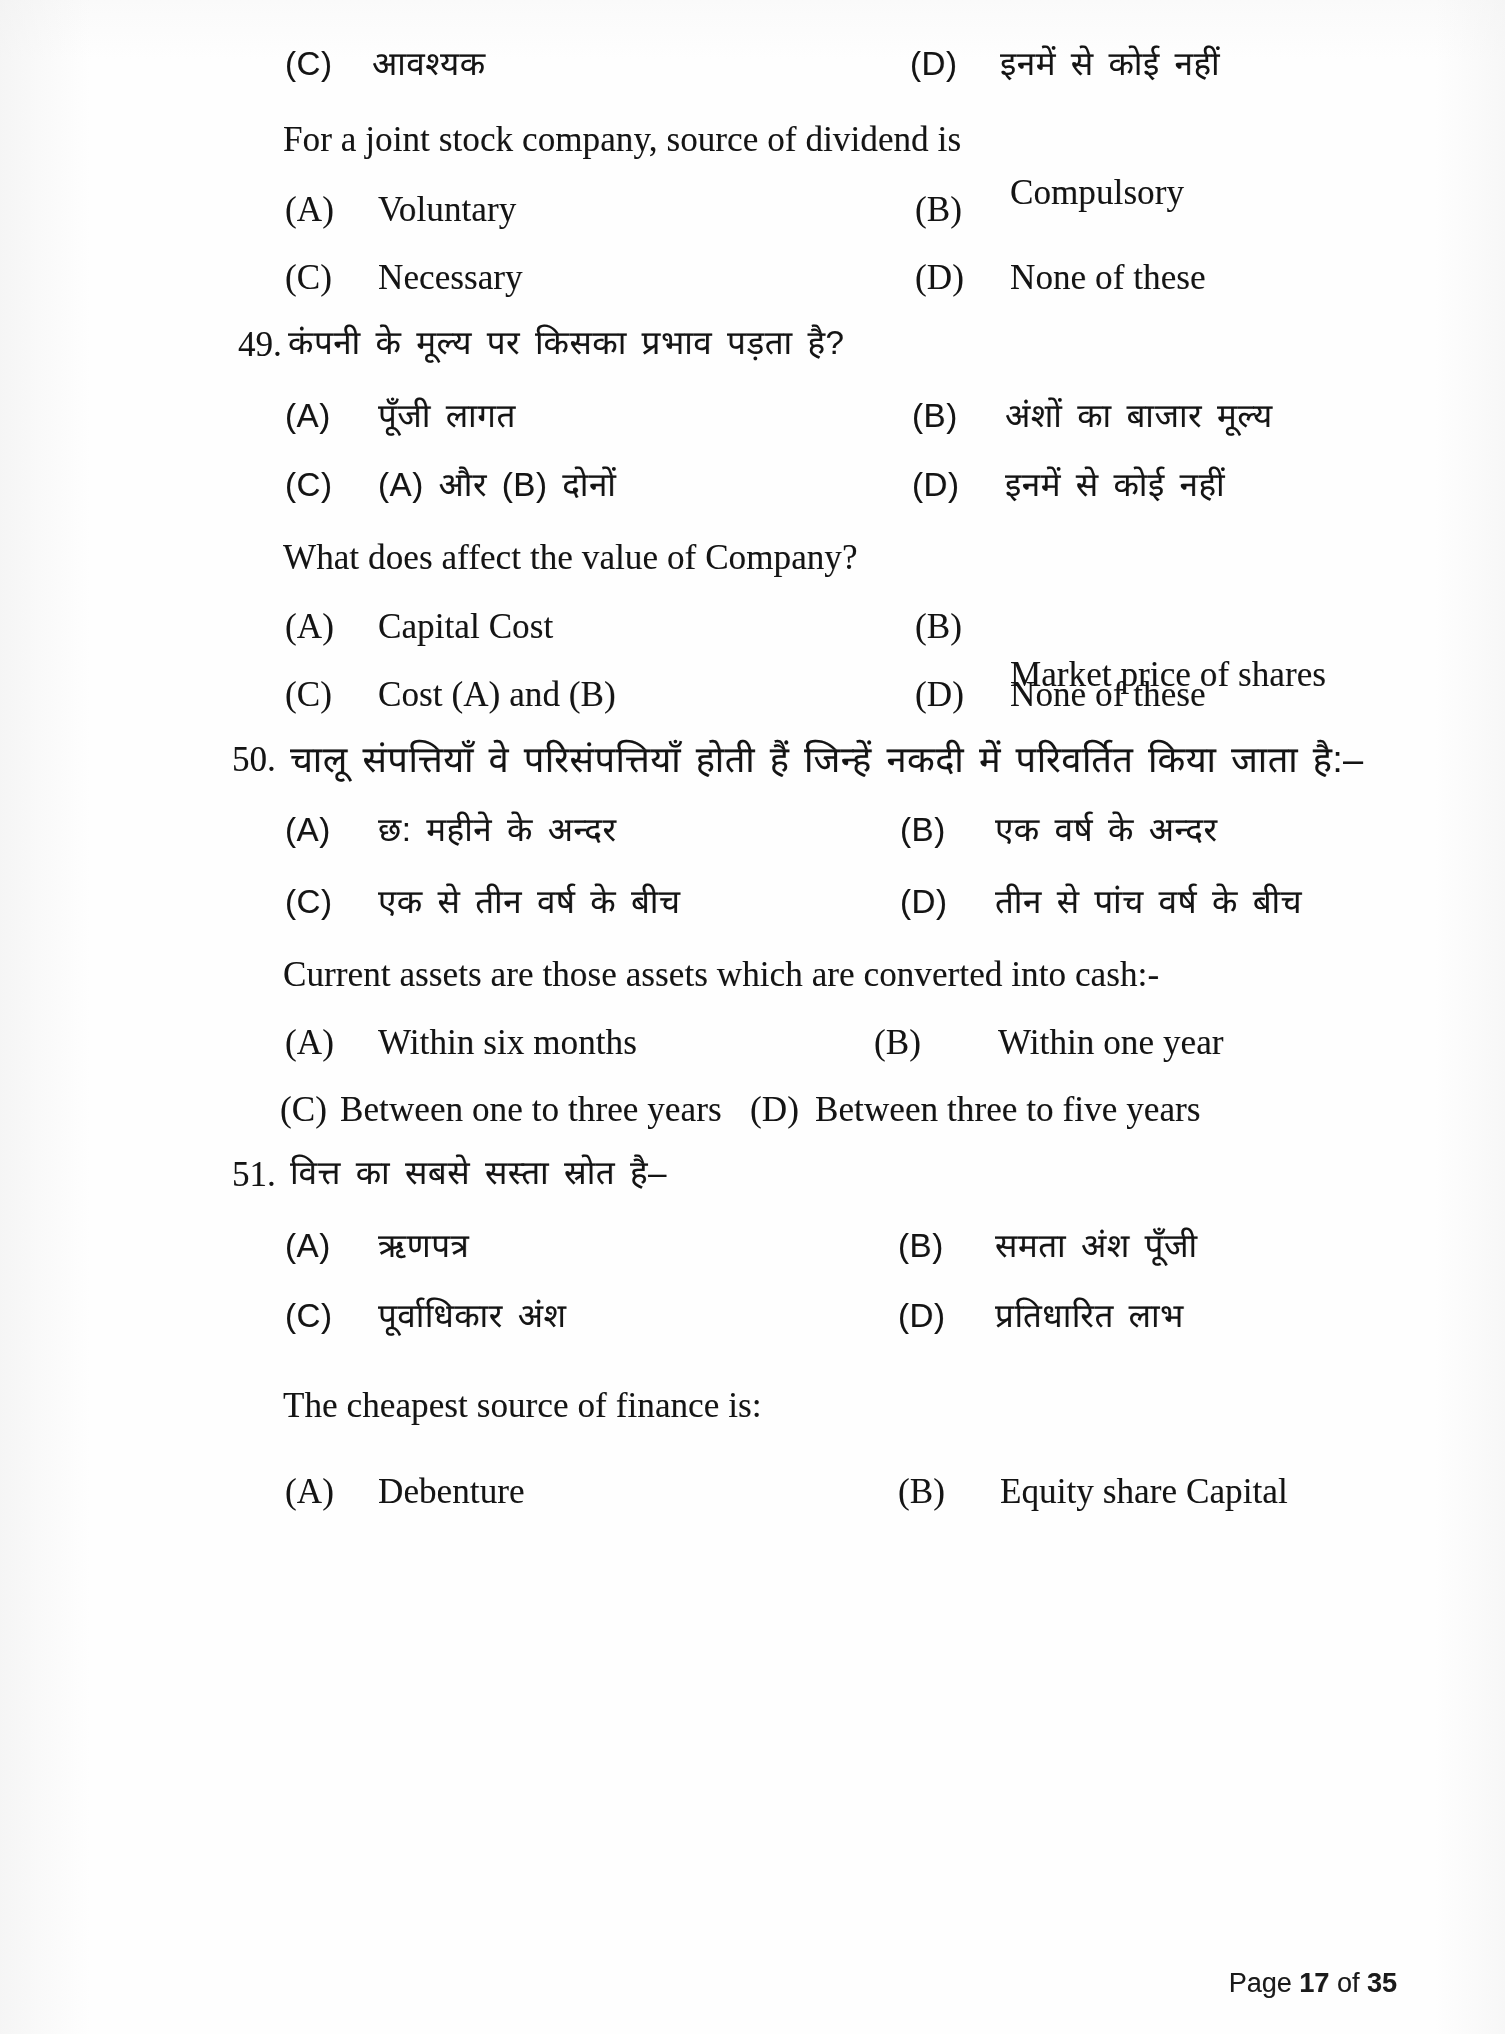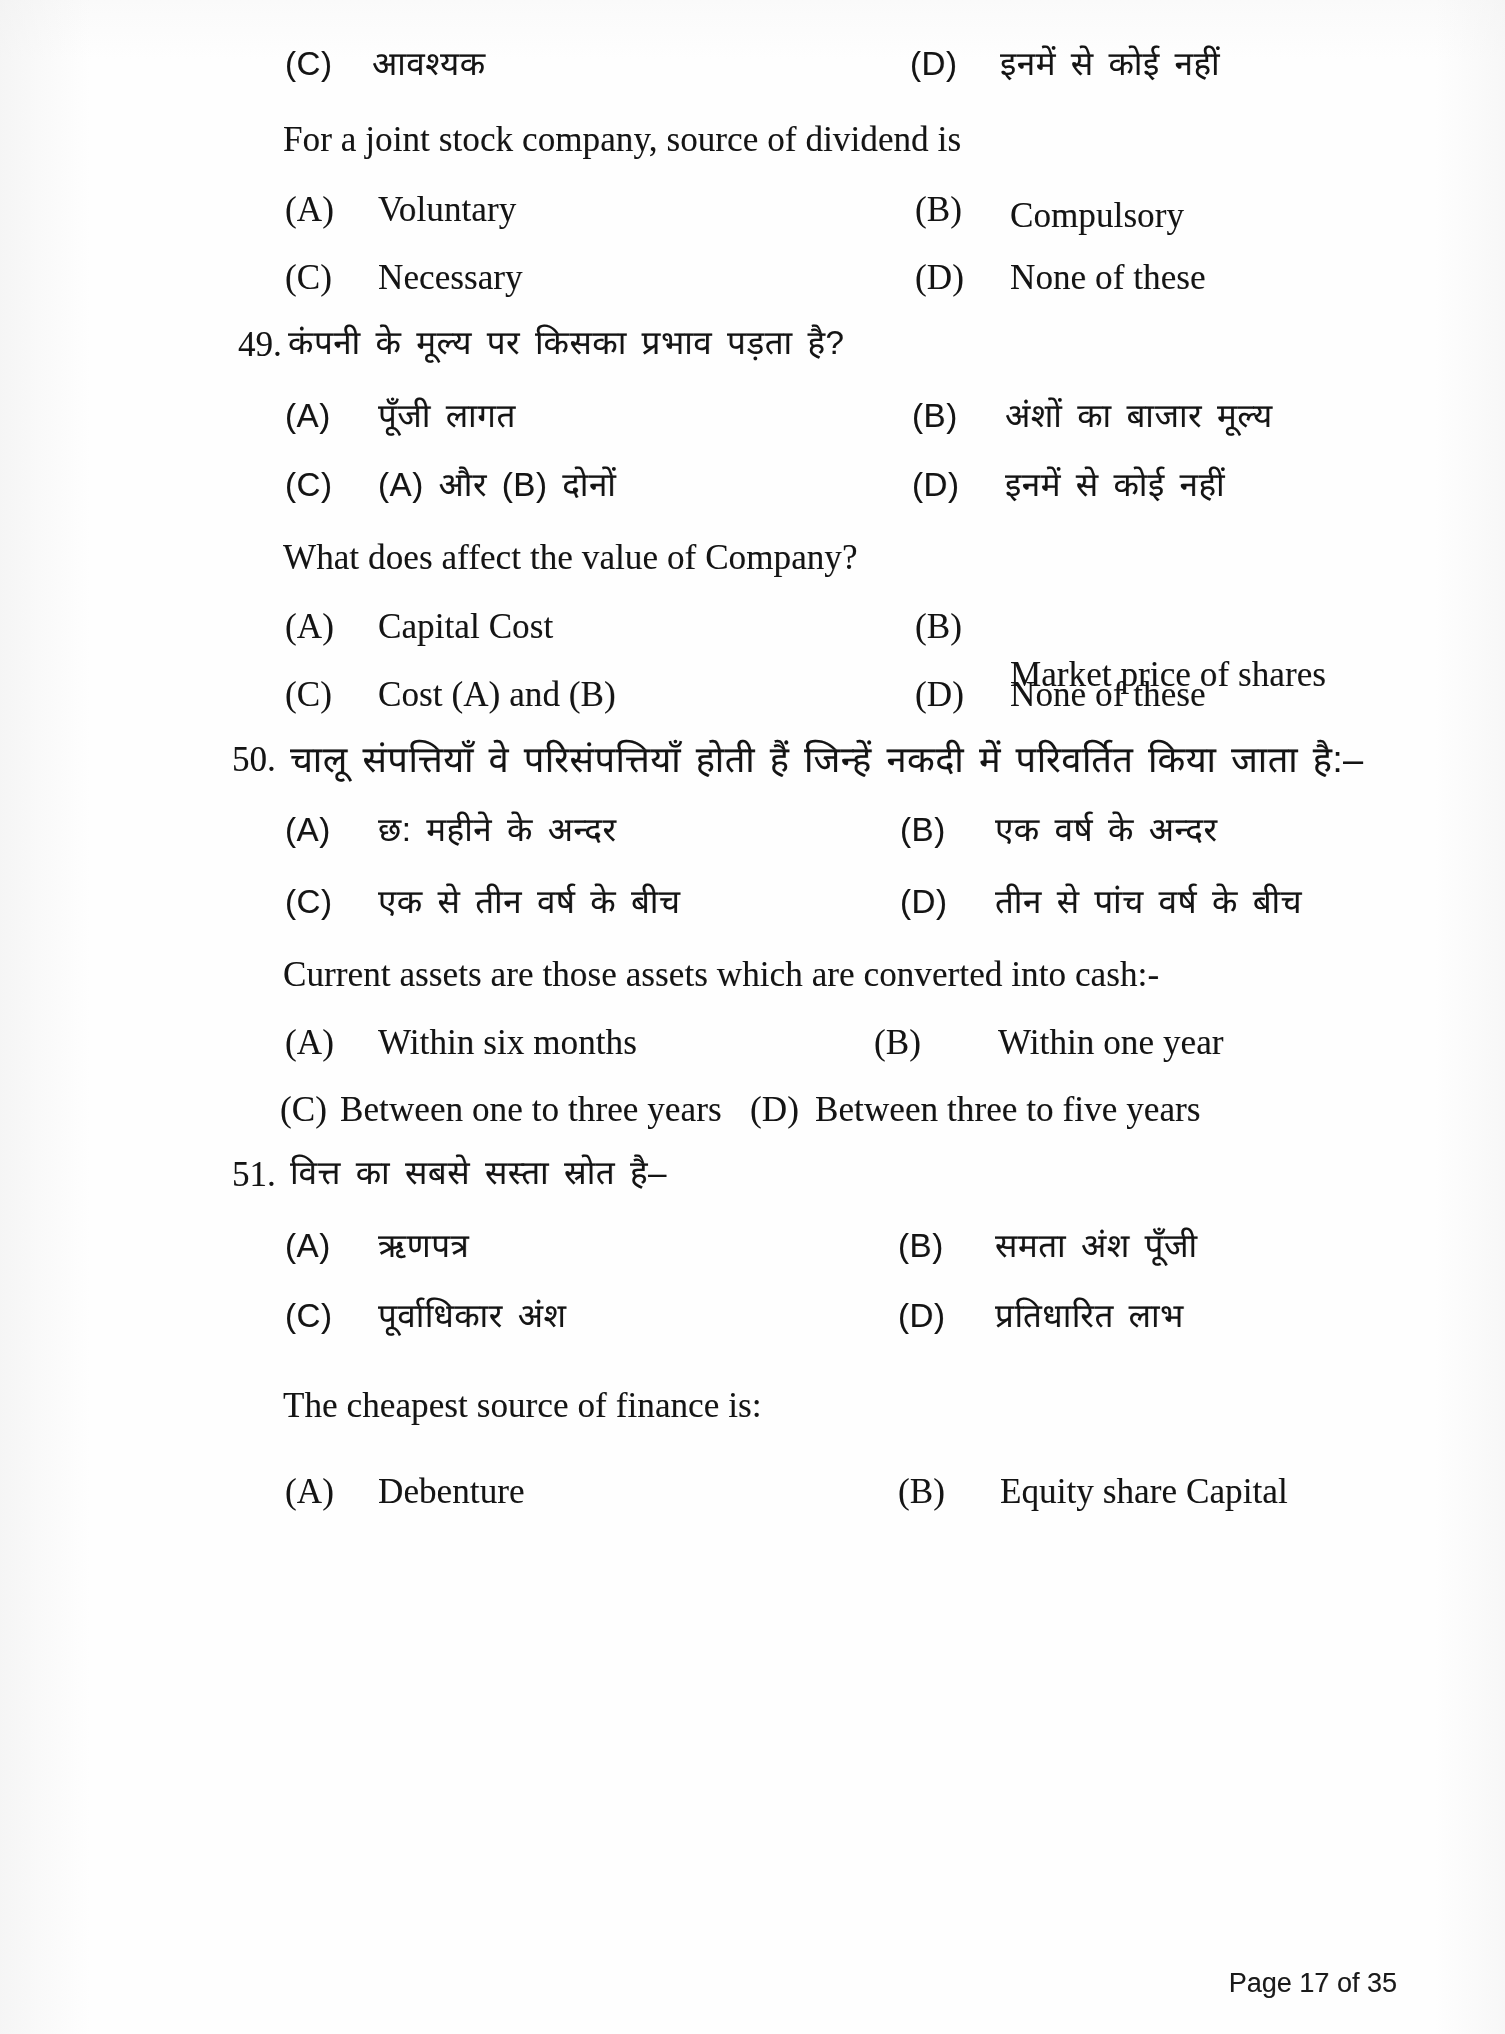--- a/index.html
+++ b/index.html
@@ -71,41 +71,41 @@
   .footer {
     position: absolute;
     right: 108px;
     top: 1968px;
     font-family: "Liberation Sans", "DejaVu Sans", sans-serif;
     font-size: 27px;
     color: #1a1a1a;
     white-space: nowrap;
     text-shadow: 0.3px 0.3px 0 rgba(0,0,0,0.35);
   }
-  .footer b { font-weight: 400; }
+  .footer b { font-weight: 700; }
 </style>
 </head>
 <body>
 
 <div class="page">
   <div class="scan-tint"></div>
 
   <div class="content">
 
     <div class="qline hindi" style="left:285px; top:46px;">(C)</div>
     <div class="qline hindi" style="left:372px; top:46px;">आवश्यक</div>
     <div class="qline hindi" style="left:910px; top:46px;">(D)</div>
     <div class="qline hindi" style="left:1000px; top:46px;">इनमें से कोई नहीं</div>
 
     <div class="qline eng" style="left:283px; top:120px;">For a joint stock company, source of dividend is</div>
 
     <div class="qline eng" style="left:285px; top:190px;">(A)</div>
     <div class="qline eng" style="left:378px; top:190px;">Voluntary</div>
     <div class="qline eng" style="left:915px; top:190px;">(B)</div>
-    <div class="qline eng" style="left:1010px; top:196px;">Compulsory</div>
+    <div class="qline eng" style="left:1010px; top:173px;">Compulsory</div>
 
     <div class="qline eng" style="left:285px; top:258px;">(C)</div>
     <div class="qline eng" style="left:378px; top:258px;">Necessary</div>
     <div class="qline eng" style="left:915px; top:258px;">(D)</div>
     <div class="qline eng" style="left:1010px; top:258px;">None of these</div>
 
     <div class="qnum eng" style="left:238px; top:325px;">49.</div>
     <div class="qline hindi" style="left:288px; top:325px;">कंपनी के मूल्य पर किसका प्रभाव पड़ता है?</div>
 
     <div class="qline hindi" style="left:285px; top:398px;">(A)</div>

